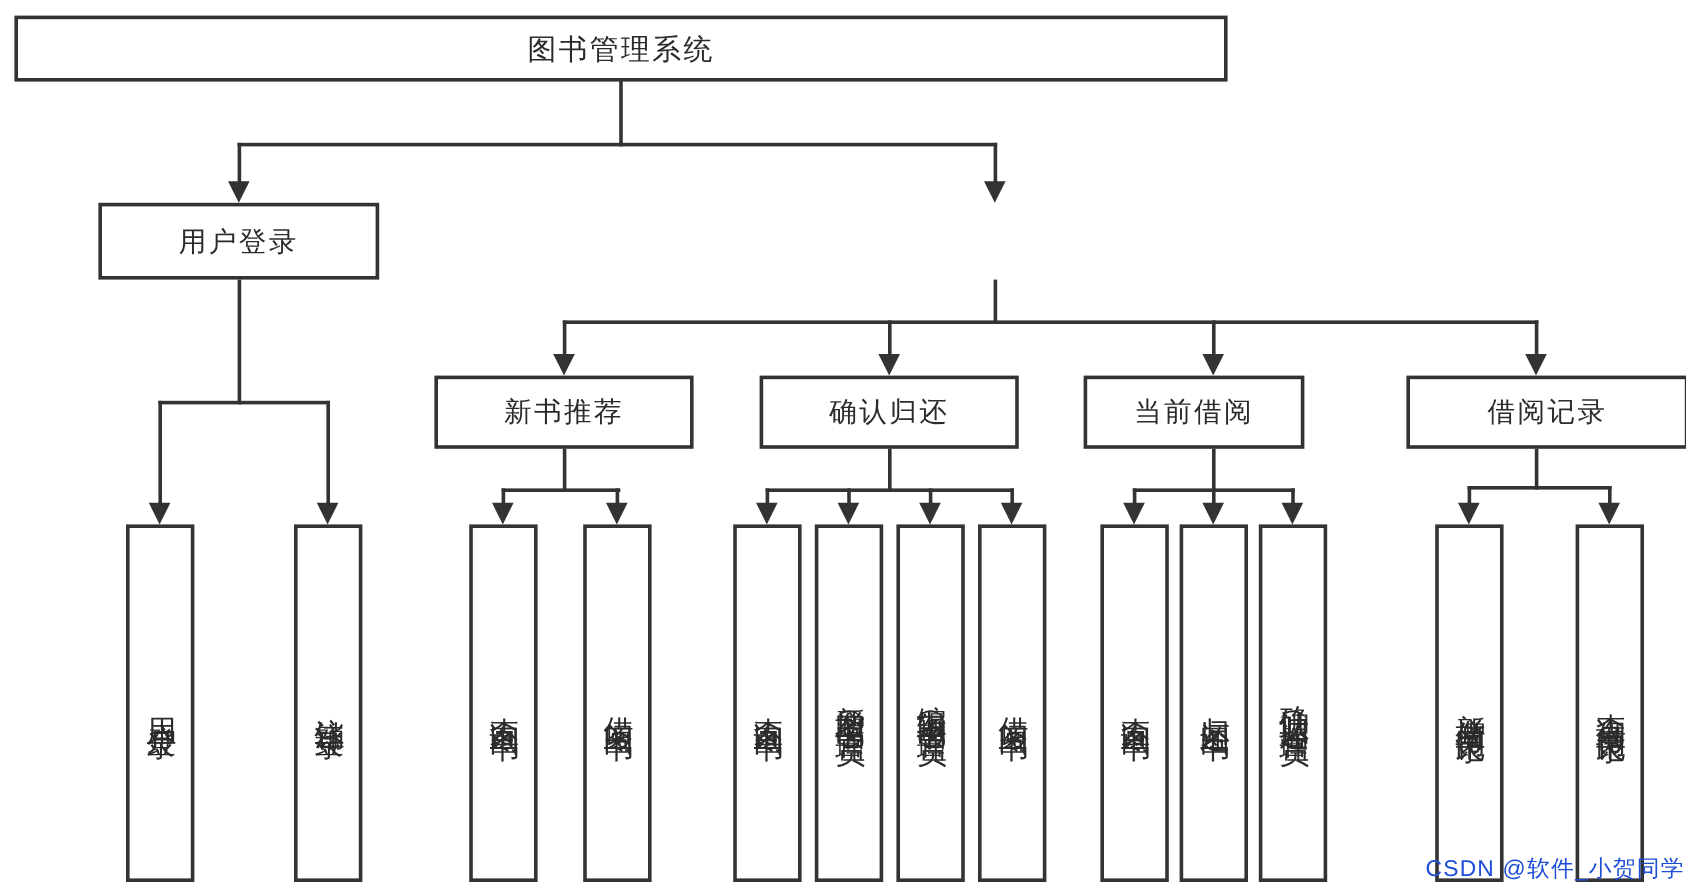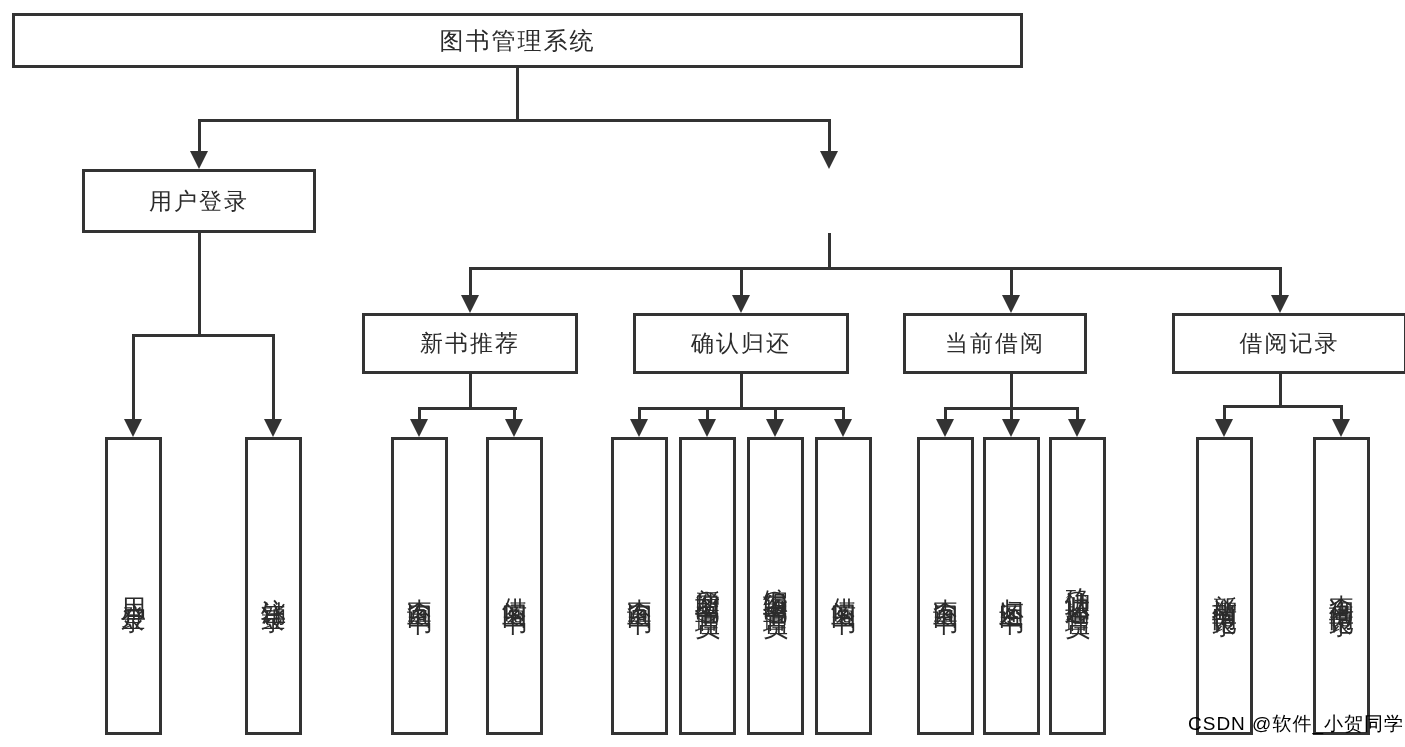--- a/index.html
+++ b/index.html
@@ -21,21 +21,21 @@
     color:#2b2b2b;line-height:1;
   }
   .v{position:absolute;width:3px;background:#333333;}
   .h{position:absolute;height:3px;background:#333333;}
   .arw{
     position:absolute;width:0;height:0;
     border-left:9px solid transparent;border-right:9px solid transparent;
     border-top:18px solid #333333;
   }
   .watermark{
-    position:absolute;left:1188px;top:711px;font-size:19px;color:#000000;
+    position:absolute;left:1188px;top:711px;font-size:19px;color:#1d4ed8;
     letter-spacing:1px;white-space:nowrap;z-index:5;
   }
 </style>
 </head>
 <body>
 
 <div id="canvas">
 
   <div class="box root" style="left:12px;top:13px;width:1011px;height:55px">
     <span class="hlabel">图书管理系统</span>

